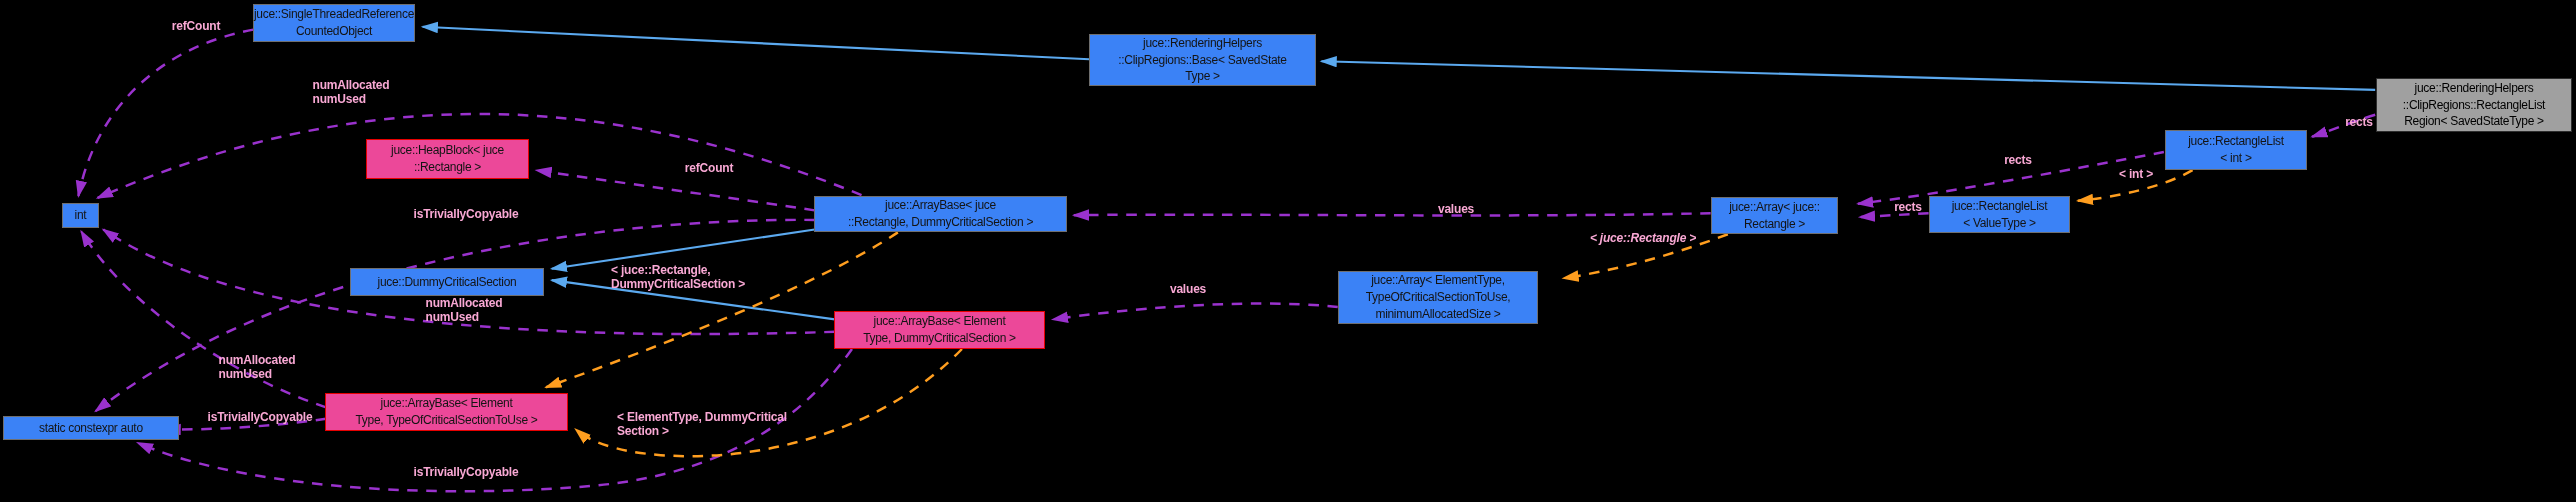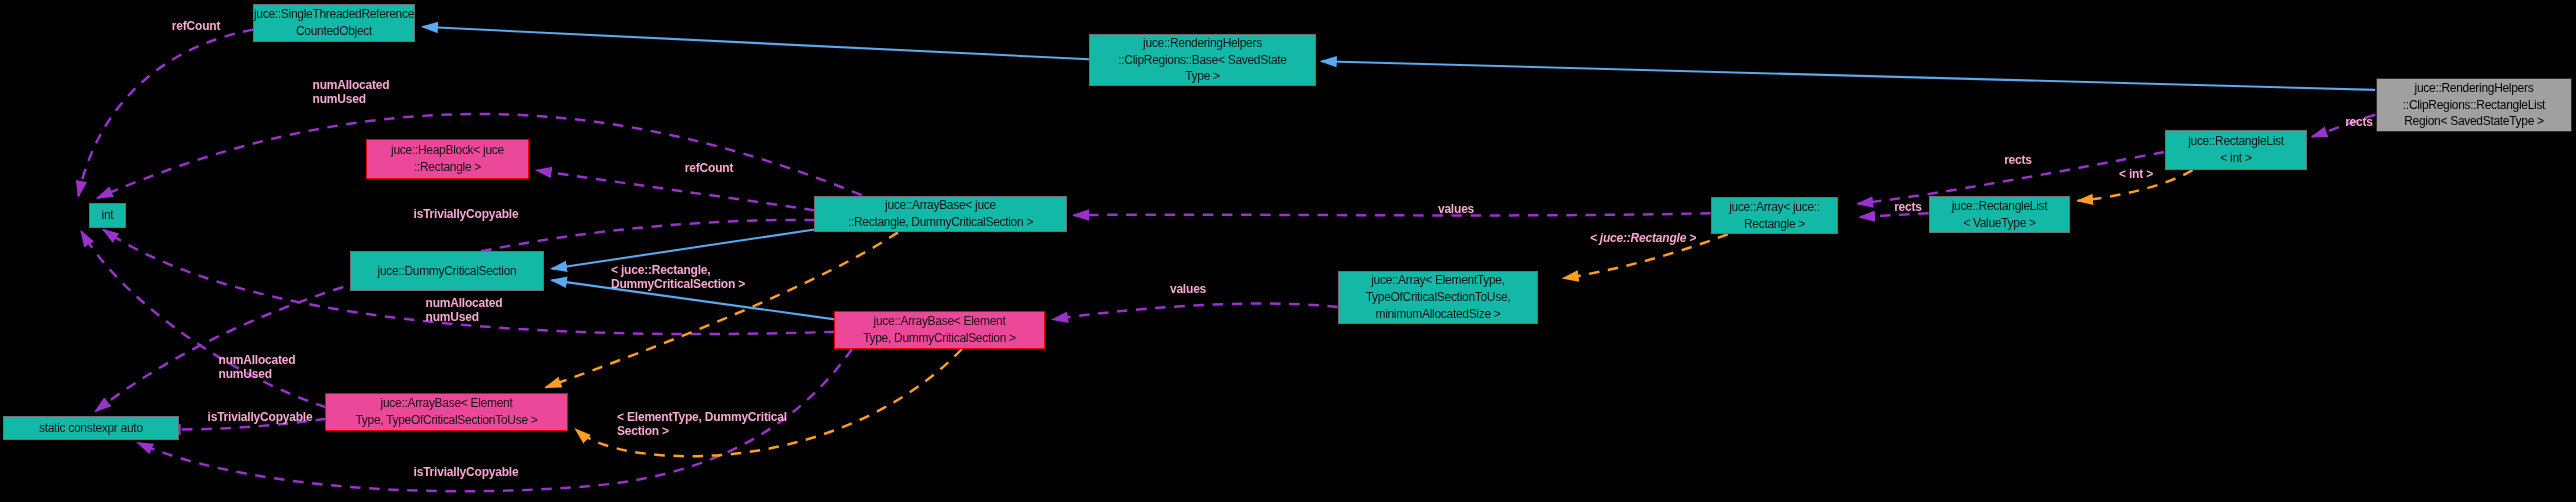--- a/index.html
+++ b/index.html
@@ -1,43 +1,43 @@
 <!DOCTYPE html>
 <html><head>
 <meta charset="utf-8">
 <style>
   html,body{margin:0;padding:0;background:#000;}
   #canvas{position:relative;width:2576px;height:502px;background:#000;overflow:hidden;
           font-family:"Liberation Sans", sans-serif;}
   #edges{position:absolute;left:0;top:0;width:2576px;height:502px;}
 
   .node{position:absolute;display:flex;align-items:center;justify-content:center;
-        text-align:center;background:#14b8a6;border:1.3px solid #6f6f6f;color:#141414;
+        text-align:center;background:#3b82f6;border:1.3px solid #6f6f6f;color:#141414;
         font-size:12px;line-height:16.7px;letter-spacing:-0.3px;white-space:pre-line;
         box-sizing:border-box;z-index:3;cursor:pointer;}
   .node.tmpl{background:#ec4899;border:1.9px solid #e60000;}
   .node.current{background:#a0a0a0;border:1.5px solid #2e2e2e;color:#000;}
 
   .elabel{position:absolute;transform:translate(-50%,-50%);color:#f9a8d4;
           font-size:12px;font-weight:600;line-height:14.4px;text-align:left;
           white-space:pre-line;z-index:2;letter-spacing:-0.2px;padding-left:32px;}
 
   
   #n-single {left:253px; top:3.8px;  width:162px;height:38px;}
   #n-base   {left:1089px;top:34px; width:227px;height:52px;}
   #n-region {left:2376px;top:78px; width:196px;height:54px;}
   #n-rlist-int{left:2165px;top:130px;width:142px;height:40px;}
   #n-rlist-vt {left:1929px;top:196px;width:141px;height:37px;}
   #n-arr-rect {left:1711px;top:197px;width:127px;height:37px;}
   #n-arr-el   {left:1338px;top:271px;width:200px;height:53px;}
   #n-ab-rect  {left:814px; top:196px;width:253px;height:36px;}
   #n-ab-el-dcs{left:834px; top:311px;width:211px;height:38px;}
   #n-heap     {left:366px; top:139px;width:163px;height:40px;}
-  #n-dcs      {left:350px; top:251px;width:194px;height:40px;}
-  #n-int      {left:62px;  top:203px;width:37px; height:25px;margin-left:27px;}
+  #n-dcs      {left:350px; top:268px;width:194px;height:28px;}
+  #n-int      {left:62px;  top:203px;width:37px; height:25px;}
   #n-static   {left:2.9px;   top:416px;width:176px;height:24px;}
   #n-ab-el-toc{left:325px; top:393px;width:243px;height:38px;}
 
   
   #l-refcount    {left:180px; top:26px;}
   #l-numalloc-top{left:335px; top:92px;}
   #l-elements    {left:693px; top:168px;}
   #l-istc-upper  {left:450px; top:214px;}
   #l-jrect-dcs   {left:662px; top:277px;}
   #l-numalloc-mid{left:448px; top:310px;}

